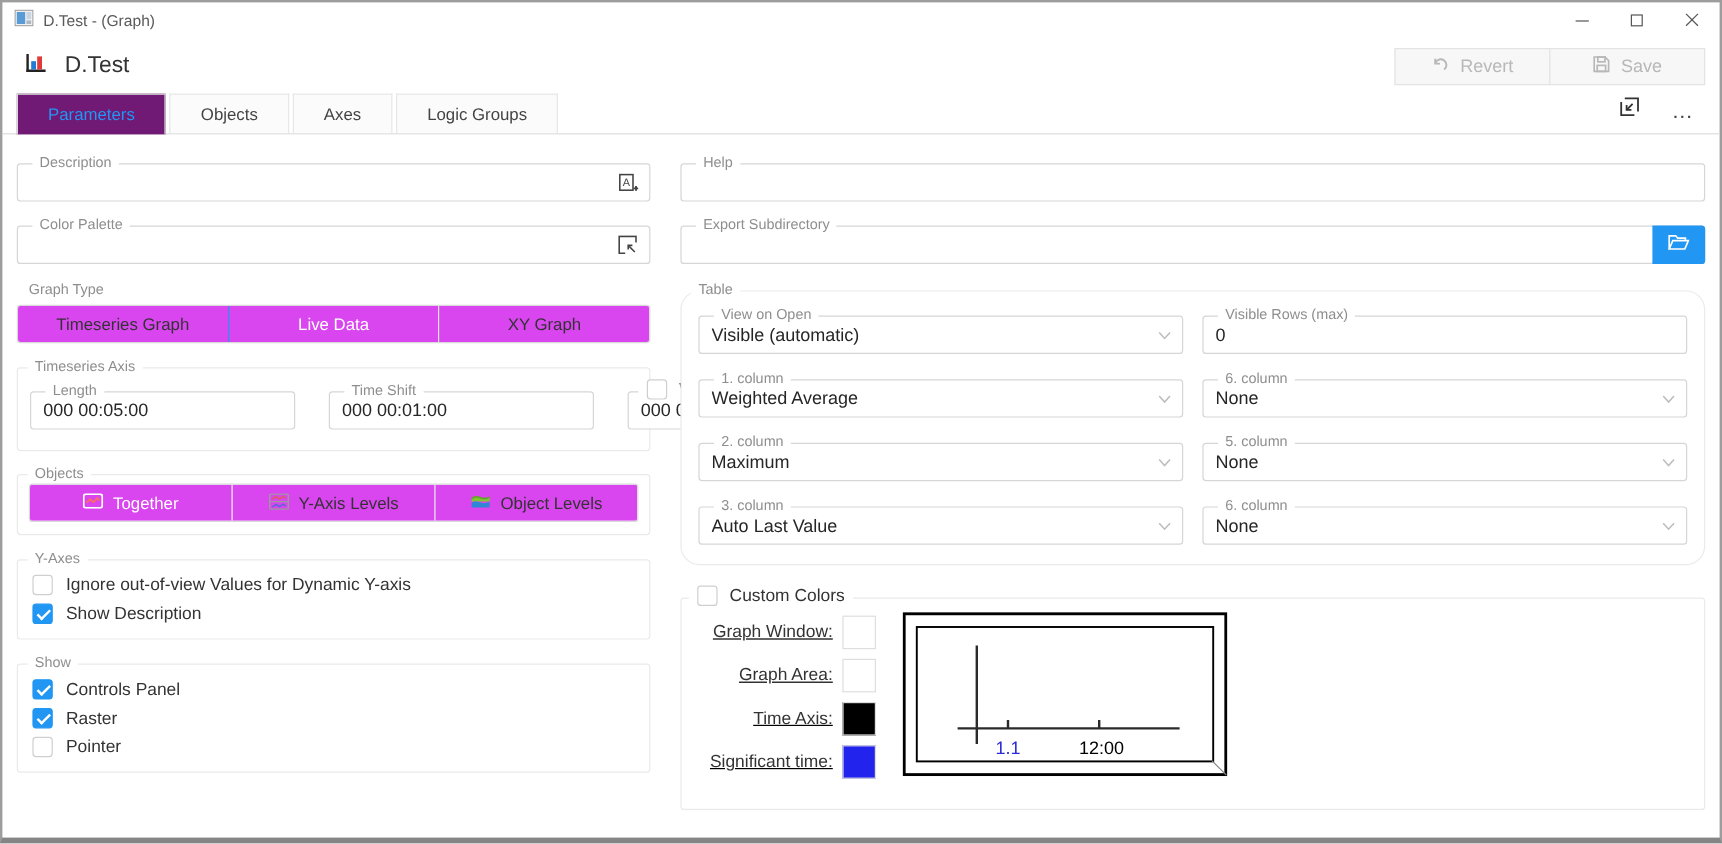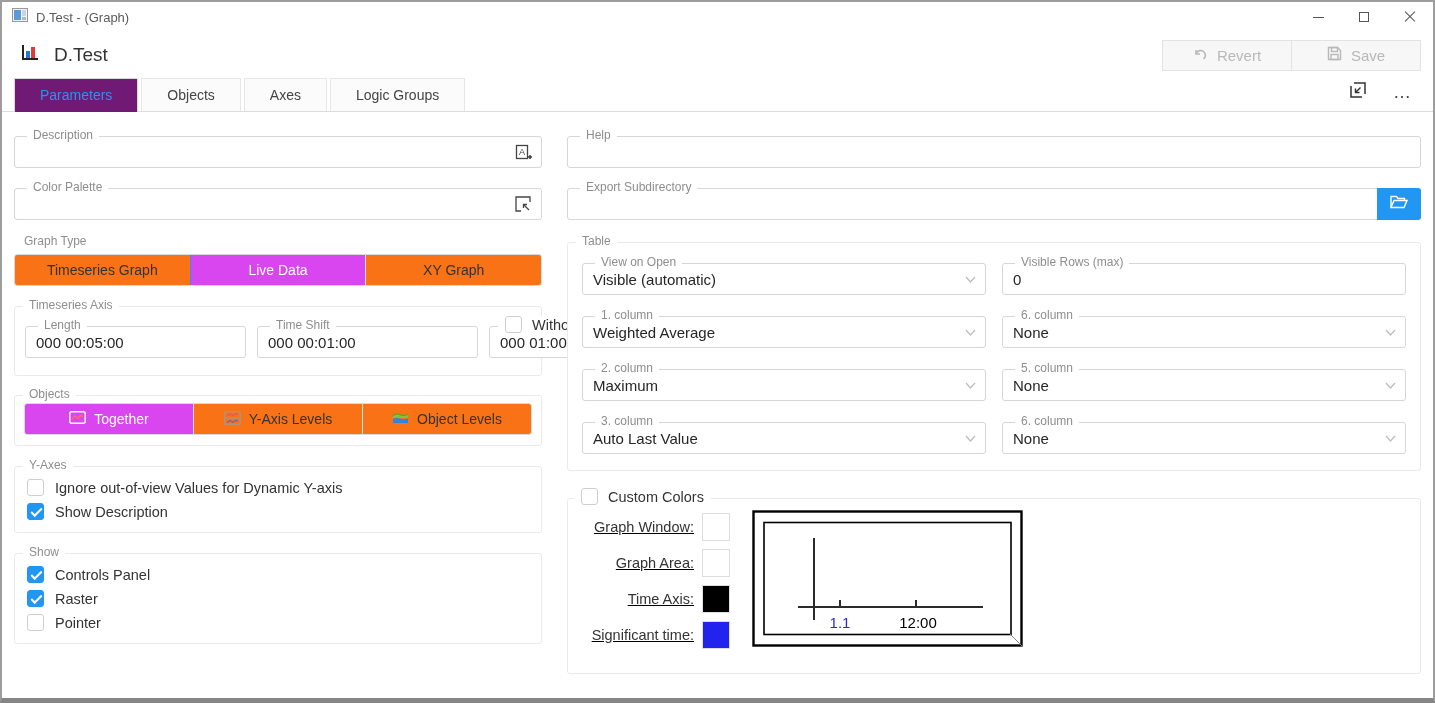--- a/index.html
+++ b/index.html
@@ -48,44 +48,44 @@
   .legend{position:absolute;top:-9px;left:12px;background:#fff;padding:0 6px;font-size:12px;color:#8e8e8e;line-height:15px;white-space:nowrap;}
   .fieldbox input{border:none;outline:none;flex:1;height:100%;padding:0 10px;font-size:15px;color:#262626;font-family:inherit;background:transparent;min-width:0;}
   .field-icon{width:36px;display:flex;justify-content:center;align-items:center;flex-shrink:0;}
   .combo .chev{width:30px;display:flex;justify-content:center;align-items:center;flex-shrink:0;}
 
   .group{position:relative;border:1px solid #eaeaea;border-radius:3px;background:#fff;}
   .plain-label{font-size:12px;color:#8e8e8e;margin:14px 0 6px 10px;}
 
   
   .segmented{display:flex;border:1px solid #d9d9d9;border-radius:3px;overflow:hidden;height:32px;}
-  .segment{flex:1;display:flex;align-items:center;justify-content:center;gap:8px;font-size:14px;color:#333;background:#f97316;border-left:1px solid #e3e3e3;cursor:default;}
+  .segment{flex:1;display:flex;align-items:center;justify-content:center;gap:8px;font-size:14px;color:#333;background:#d946ef;border-left:1px solid #e3e3e3;cursor:default;}
   .segment:first-child{border-left:none;}
   .segment.selected{background:#d946ef;color:#fff;border-left-color:#2196f3;}
 
   
   .check-row{display:flex;align-items:center;gap:11px;height:23px;font-size:14.5px;color:#333;}
   .checkbox{width:17px;height:17px;border:1px solid #cfcfcf;border-radius:3px;background:#fff;flex-shrink:0;position:relative;cursor:default;}
   .checkbox.checked{background:#2196f3;border-color:#2196f3;}
   .checkbox.checked:after{content:"";position:absolute;left:3px;top:4px;width:9px;height:4px;border-left:2px solid #fff;border-bottom:2px solid #fff;transform:rotate(-45deg);}
 
   
   .mt-desc{margin-top:18px;justify-content:space-between;}
   .mt20{margin-top:20px;}
-  .ts-group{margin-top:20px;padding:19px 10px 17px;display:flex;gap:11px;}
+  .ts-group{margin-top:20px;padding:19px 10px 17px;display:flex;gap:28px;}
   .ts-group .fieldbox{flex:1;}
   .cb-legend{position:absolute;top:-11px;left:8px;background:#fff;padding:0 7px;display:flex;align-items:center;gap:10px;font-size:14.5px;color:#333;white-space:nowrap;}
   .obj-group{margin-top:19px;padding:7px 9px 10px;}
   .obj-checks{padding:8px 3px 0;display:flex;flex-direction:column;gap:1px;}
   .plain-group{padding:9px 12px 9px;display:flex;flex-direction:column;gap:1px;}
   .gap-group{margin-top:20px;}
 
   
   .export-box .folder-btn{width:44px;height:32px;margin:-1px;background:#2196f3;border-radius:0 3px 3px 0;display:flex;align-items:center;justify-content:center;cursor:default;flex-shrink:0;}
-  .table-group{margin-top:22px;padding:20px 14px 16px;display:grid;grid-template-columns:1fr 1fr;column-gap:16px;row-gap:21px;}
+  .table-group{margin-top:22px;padding:20px 14px 16px;display:grid;grid-template-columns:1fr 1fr;column-gap:16px;row-gap:21px;border-radius:16px;}
   .cc-group{margin-top:27px;padding:10px 14px 22px;}
   .cc-body{display:flex;gap:22px;padding-top:1px;}
   .cc-rows{display:flex;flex-direction:column;gap:8px;padding-top:3px;text-decoration:underline;}
   .cc-row{display:flex;align-items:center;gap:8px;}
   .cc-row .cc-label{width:112px;text-align:right;font-size:14.5px;color:#333;}
   .swatch{width:28px;height:28px;border:1px solid #dedede;cursor:default;}
   .preview{flex-shrink:0;}
 </style>
 </head>
 <body>

